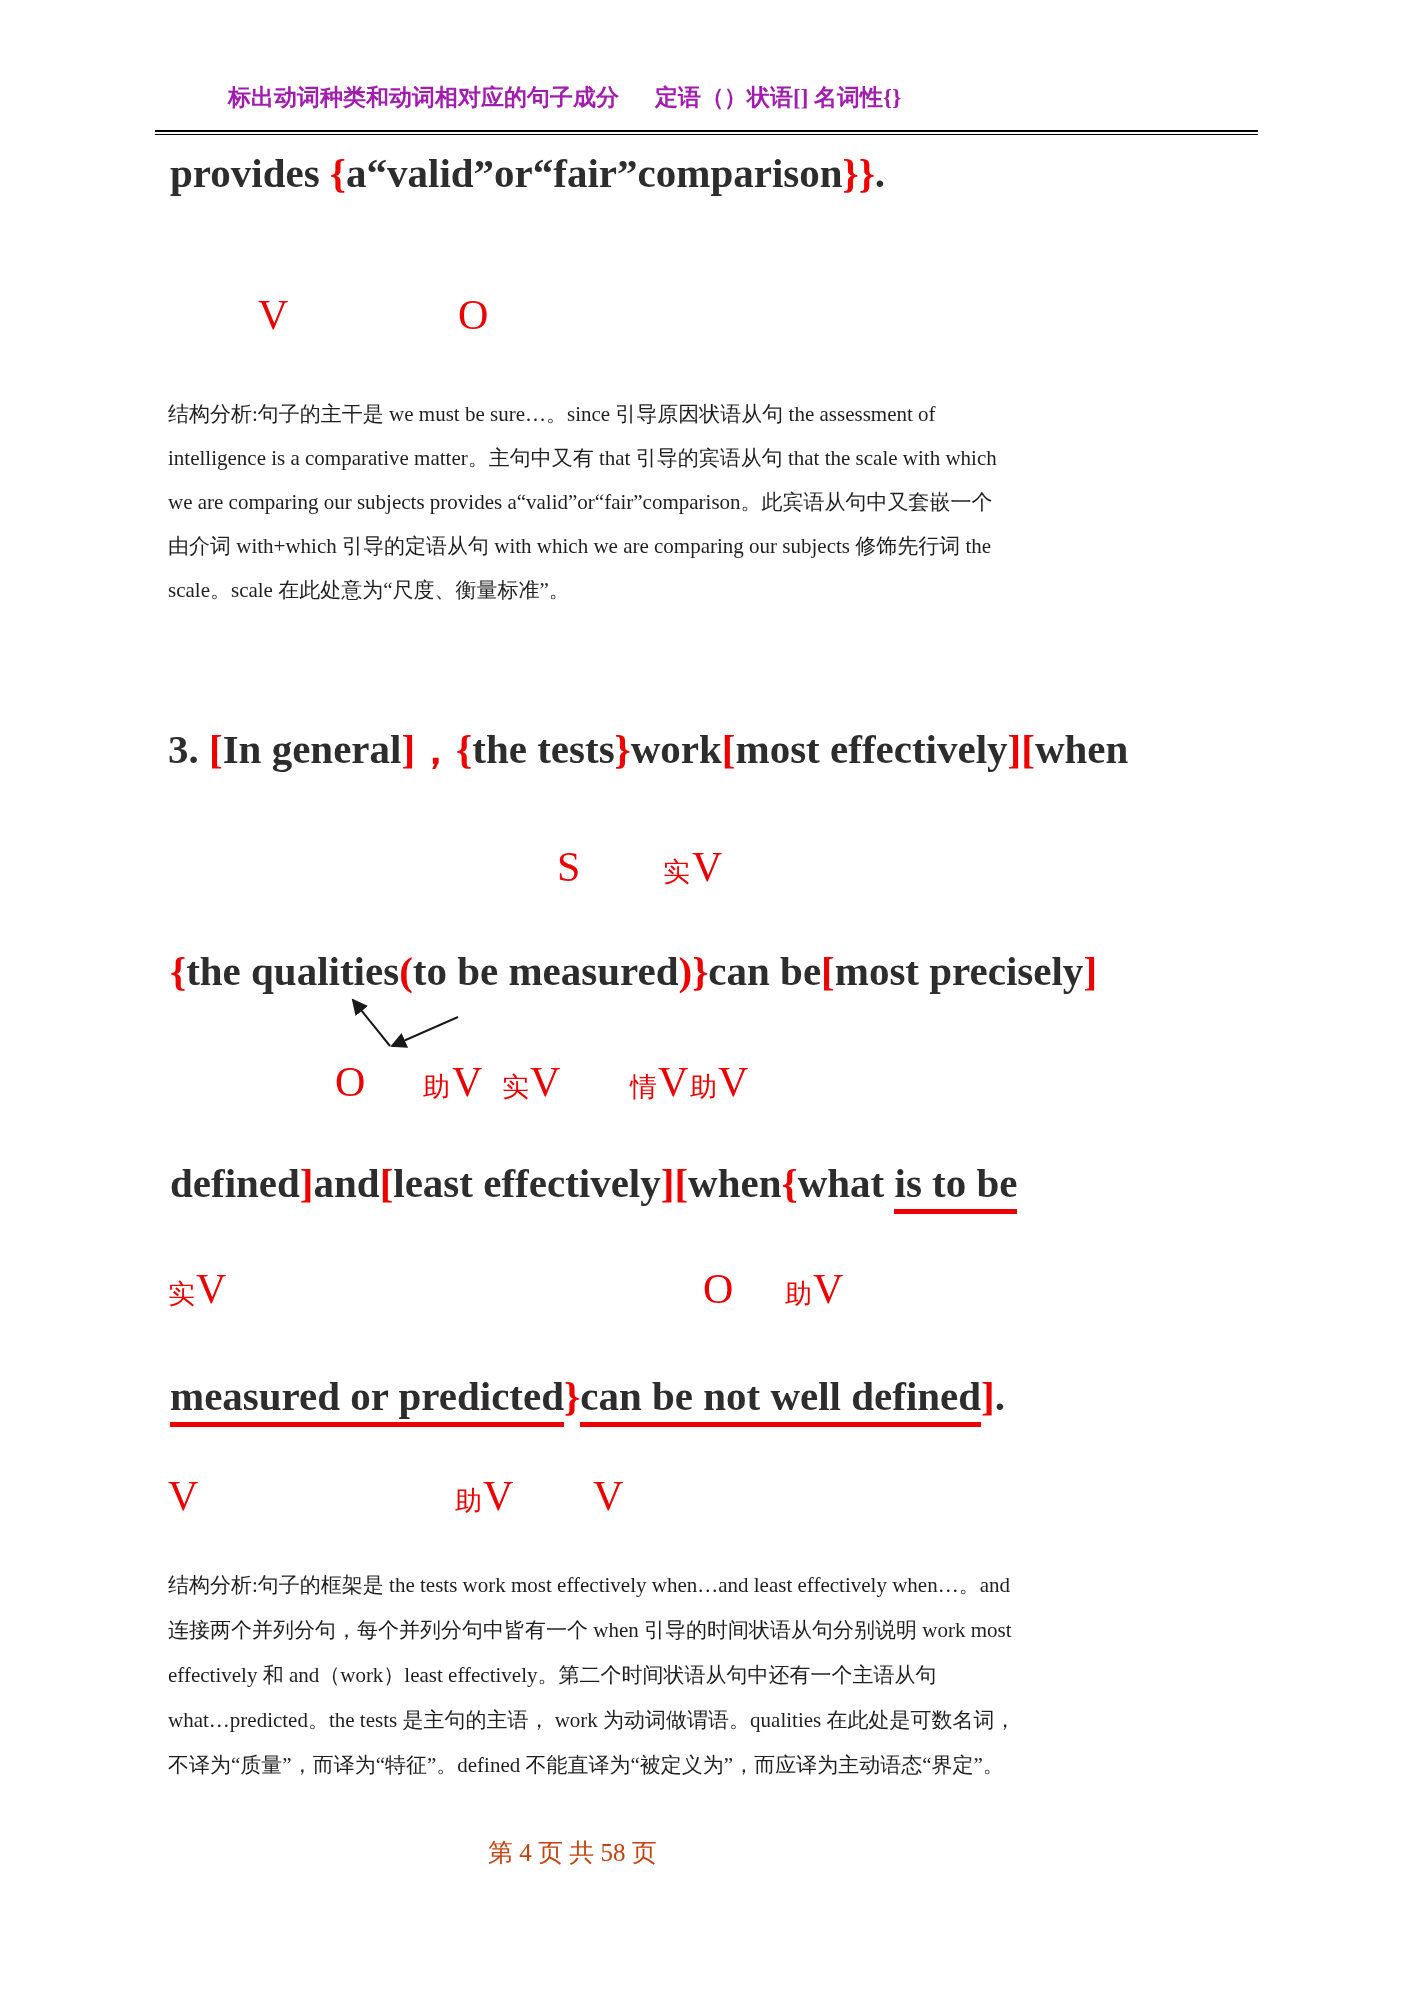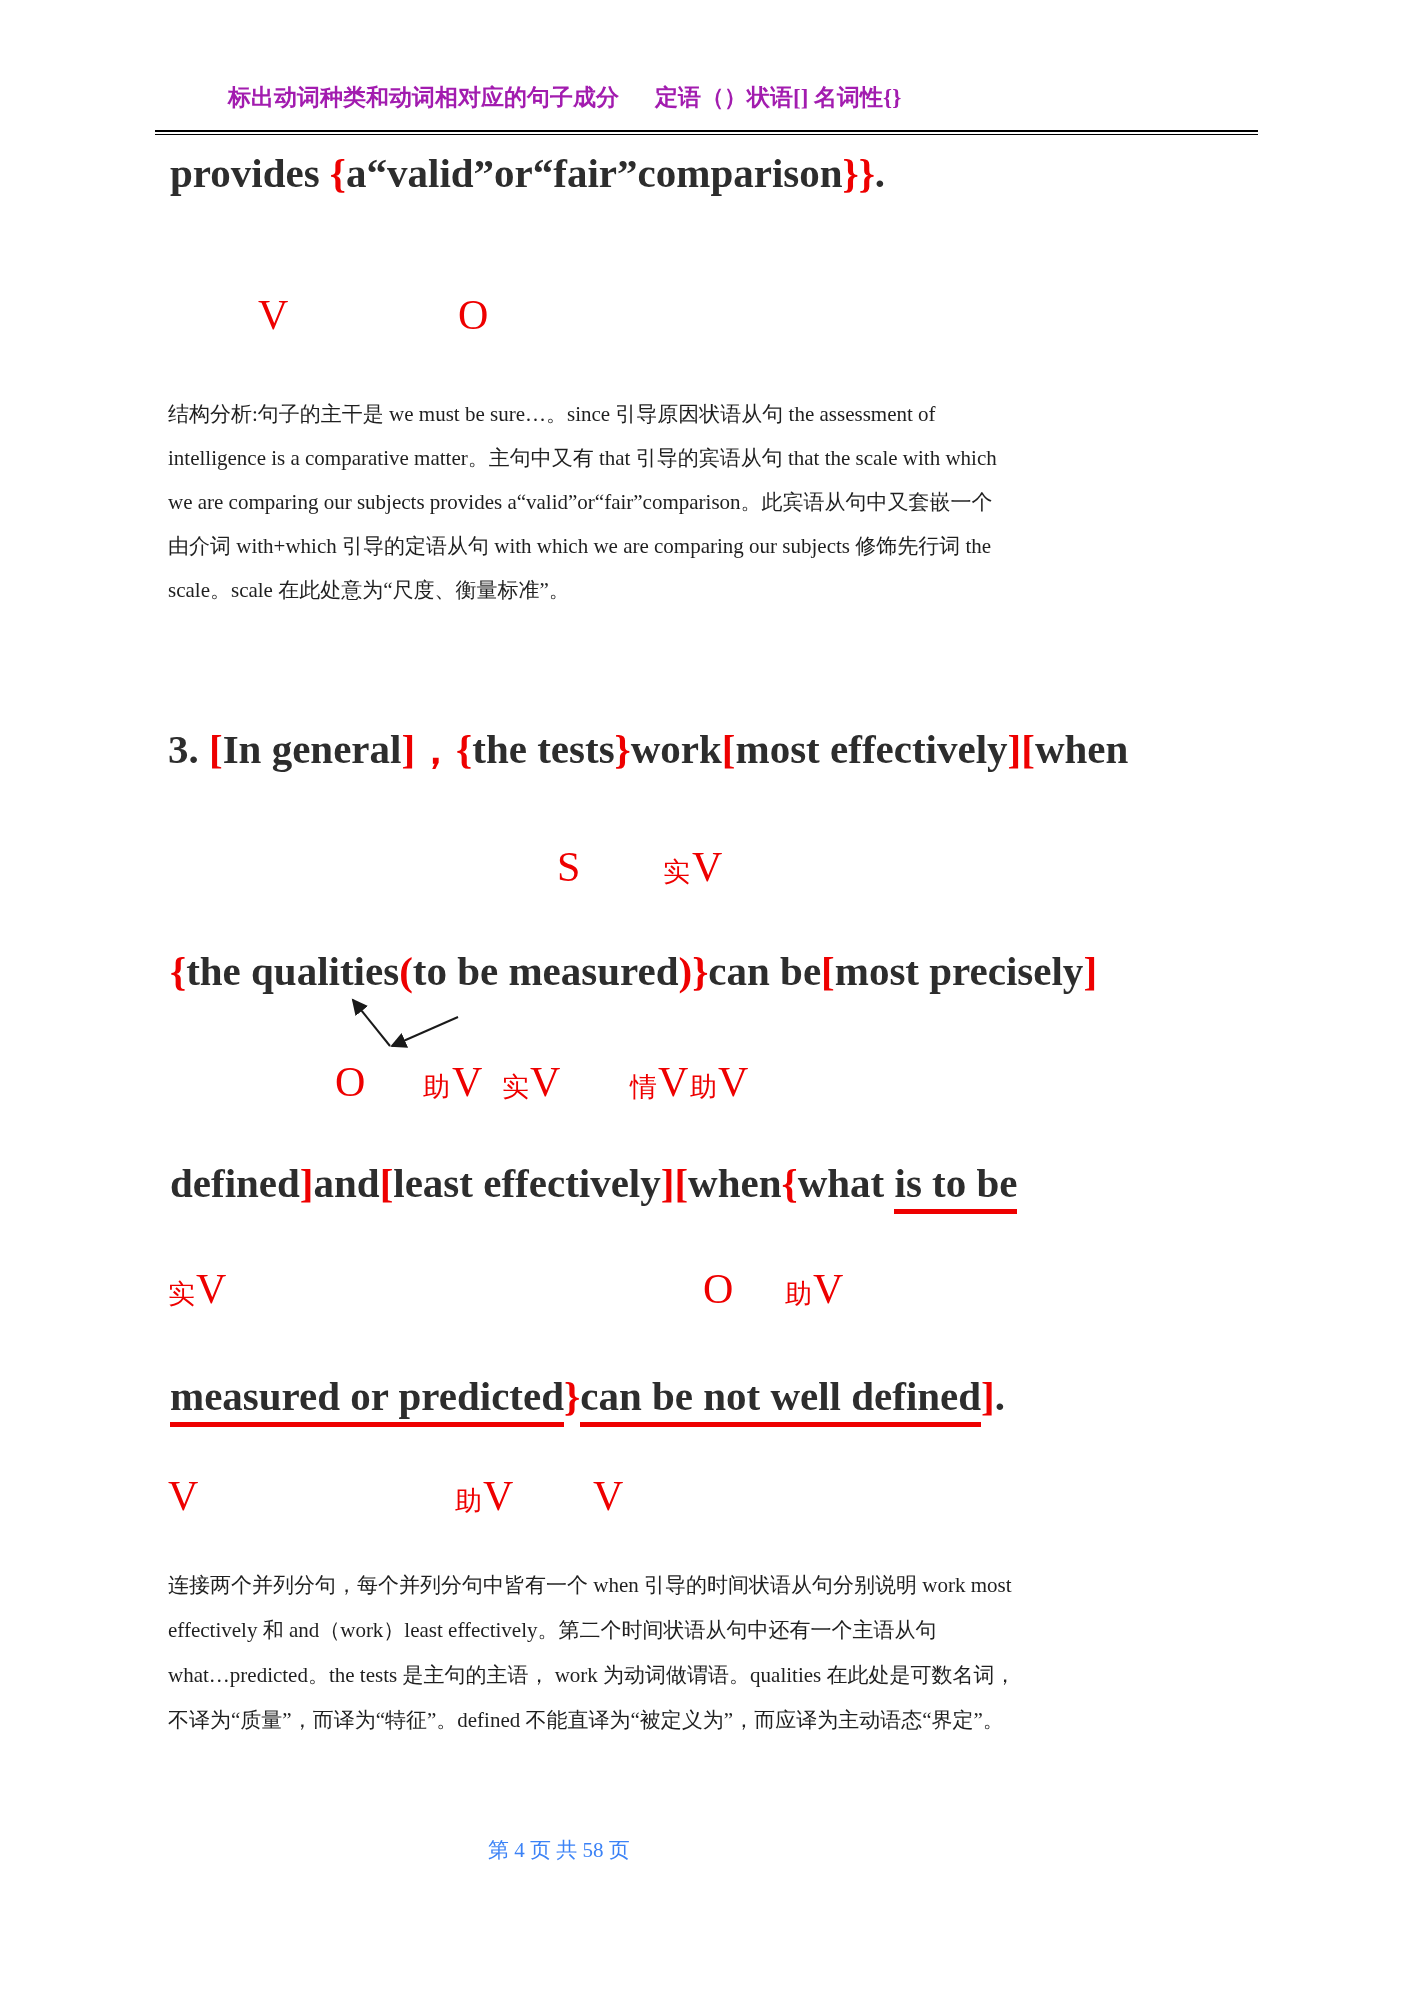--- a/index.html
+++ b/index.html
@@ -21,21 +21,21 @@
     line-height:1.25;
   }
   .rd { color:var(--red); }
   .ul { border-bottom:5px solid var(--red); padding-bottom:3px; }
   .lbl { color:var(--red); white-space:nowrap; line-height:1; }
   .lbl-big { font-size:42px; }
   .lbl-sm { font-size:27px; }
   .para { color:var(--body); font-size:21px; }
   .para .ln { height:44px; line-height:44px; white-space:nowrap; }
   .para2 .ln { height:45px; line-height:45px; }
-  .footer { font-size:21px; color:#3b82f6; white-space:nowrap; }
+  .footer { font-size:25px; color:#c2410c; white-space:nowrap; }
   svg.arrows line { stroke:#1a1a1a; stroke-width:2; }
 </style>
 </head>
 <body>
 
 <div class="abs" style="left:0;top:0;width:1414px;height:1999px;">
 
   <div class="abs hdr" style="left:228px;top:82px;">标出动词种类和动词相对应的句子成分</div>
   <div class="abs hdr" style="left:655px;top:82px;">定语（）状语[] 名词性{}</div>
   <div class="abs rule" style="left:155px;top:130px;width:1103px;"></div>
@@ -100,20 +100,21 @@
   <div class="abs bold-line" style="left:170px;top:1371px;">
     <span class="ul">measured or predicted</span><span class="rd">}</span><span class="ul">can be not well defined</span><span class="rd">]</span><span>.</span>
   </div>
 
   <span class="abs lbl lbl-big" style="left:168px;top:1475px;">V</span>
   <span class="abs lbl lbl-sm" style="left:455px;top:1488px;">助</span>
   <span class="abs lbl lbl-big" style="left:483px;top:1475px;">V</span>
   <span class="abs lbl lbl-big" style="left:593px;top:1475px;">V</span>
 
   <div class="abs para para2" style="left:168px;top:1563px;">
+    <div class="ln">结构分析:句子的框架是 the tests work most effectively when…and least effectively when…。and</div>
     <div class="ln">连接两个并列分句，每个并列分句中皆有一个 when 引导的时间状语从句分别说明 work most</div>
     <div class="ln">effectively 和 and（work）least effectively。第二个时间状语从句中还有一个主语从句</div>
     <div class="ln">what…predicted。the tests 是主句的主语， work 为动词做谓语。qualities 在此处是可数名词，</div>
     <div class="ln">不译为“质量”，而译为“特征”。defined 不能直译为“被定义为”，而应译为主动语态“界定”。</div>
   </div>
 
   <div class="abs footer" style="left:488px;top:1836px;">第 4 页 共 58 页</div>
 
 </div>
 

